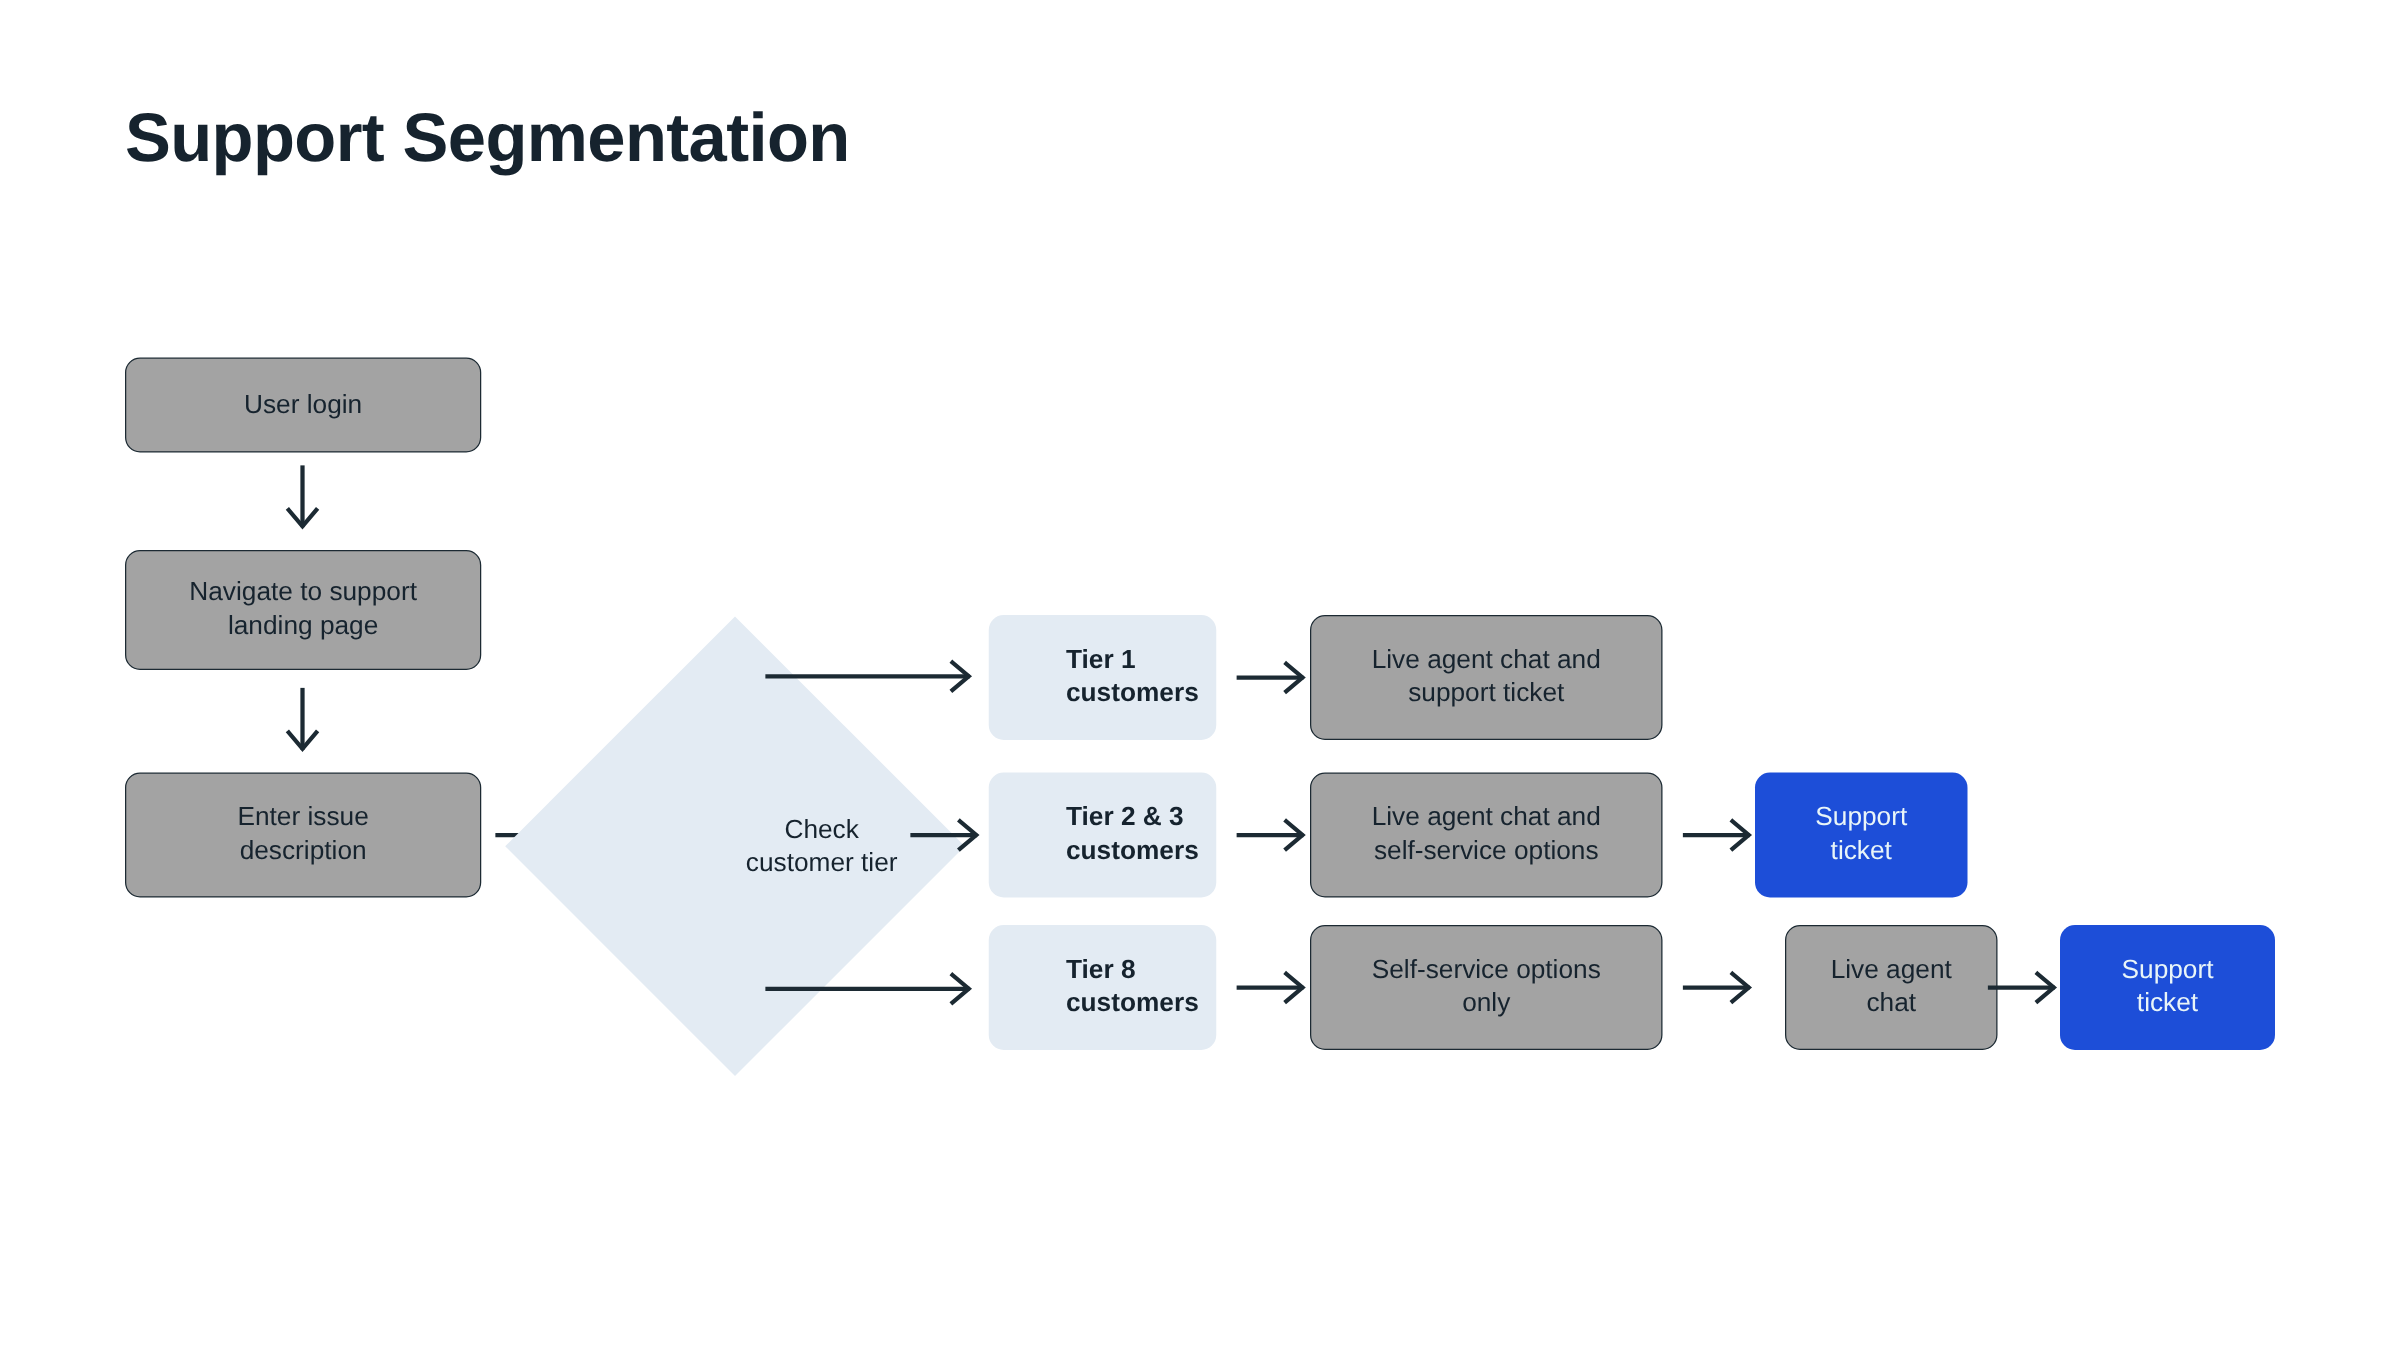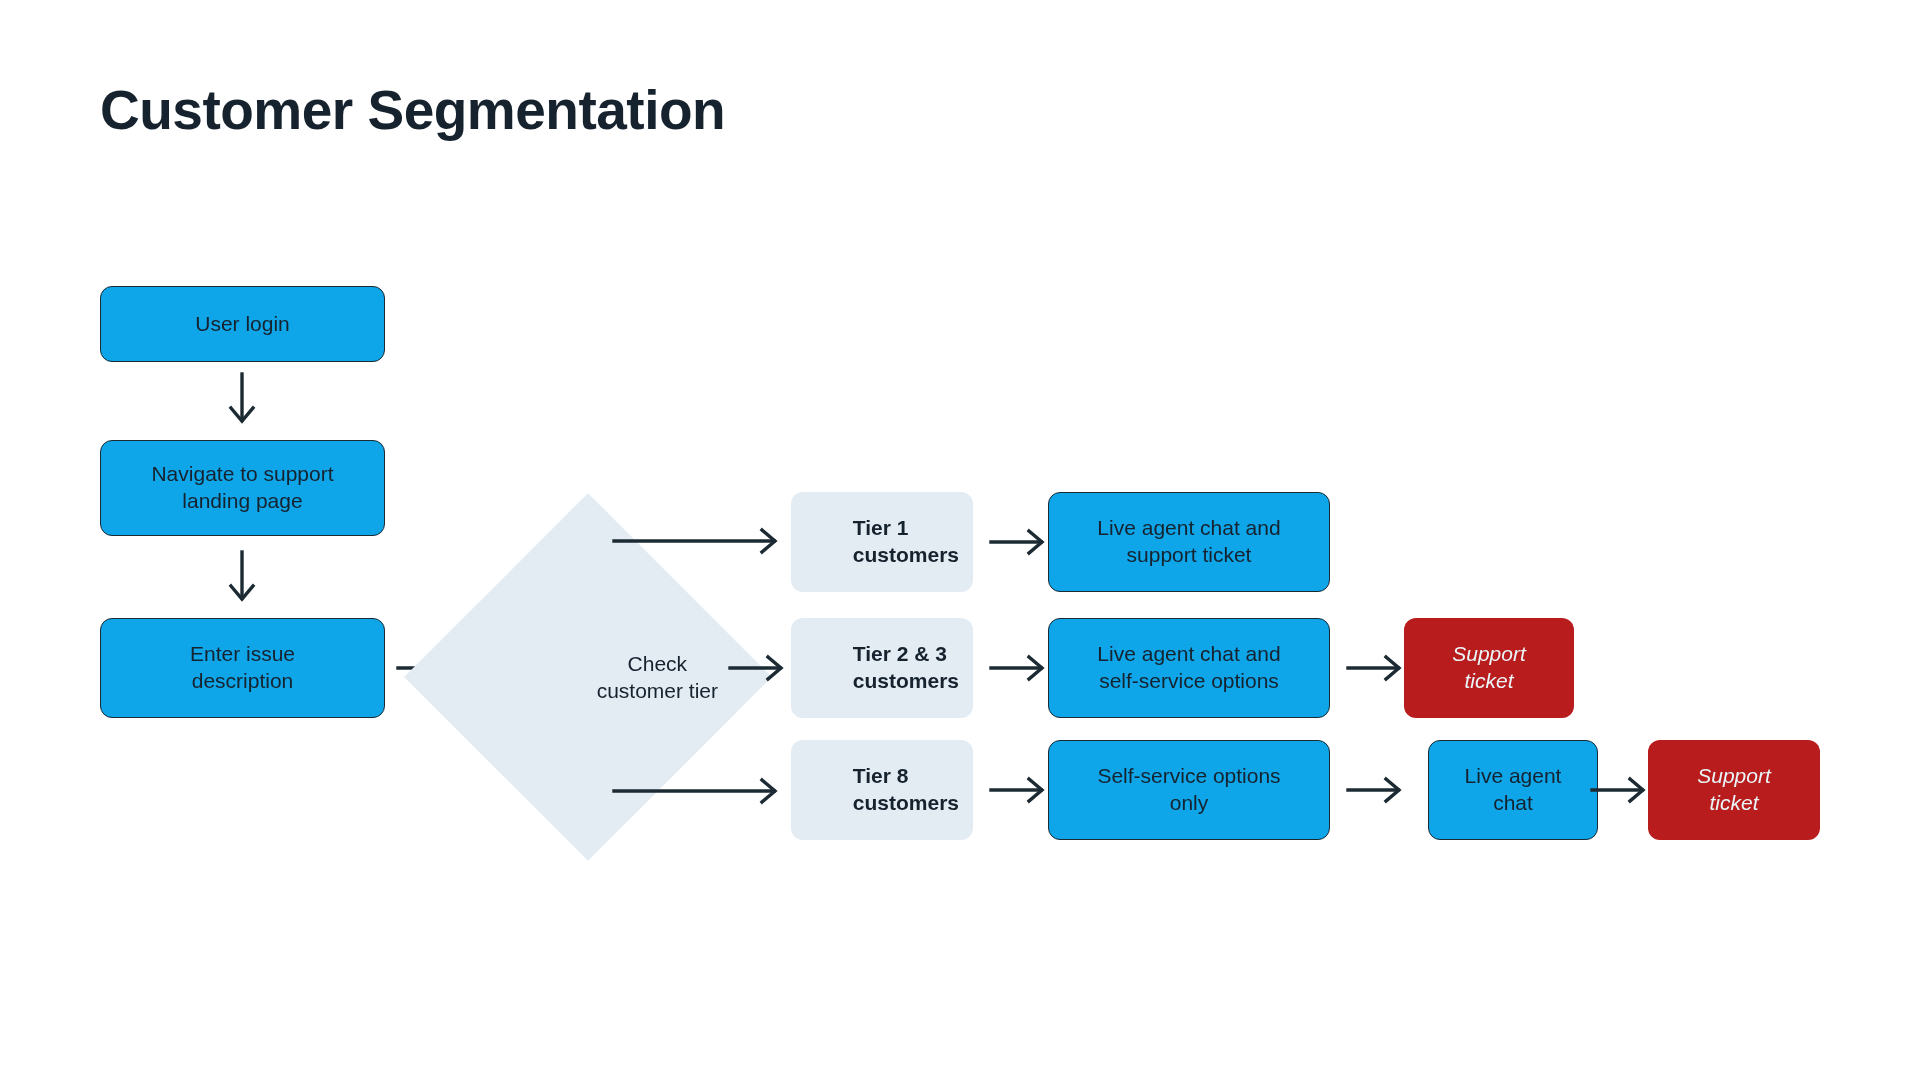--- a/index.html
+++ b/index.html
@@ -37,36 +37,35 @@
     text-align: center;
     border-radius: 12px;
     font-size: 21px;
     line-height: 1.28;
     color: #16232e;
     padding: 6px 14px;
   }
   .node .label { display: block; white-space: pre-line; }
 
   .node-plain {
-    background: #0ea5e9;
+    background: #a3a3a3;
     border: 1.6px solid #1c2a33;
   }
   .node-tier {
     background: #e3ebf3;
     border: none;
     font-weight: 700;
     justify-content: flex-end;
     text-align: left;
     padding-left: 26px;
   }
   .node-dark {
-    background: #b91c1c;
+    background: #1d4ed8;
     border: none;
     color: #e9f5f8;
-    font-style: italic;
   }
 
   
   .diamond-wrap {
     position: absolute;
     display: flex;
     align-items: center;
     justify-content: flex-end;
   }
   .diamond-shape {
@@ -94,21 +93,21 @@
     fill: none;
     stroke-linecap: square;
     stroke-linejoin: miter;
   }
 </style>
 </head>
 <body>
 
 <div id="canvas">
 
-  <div class="page-title">Customer Segmentation</div>
+  <div class="page-title">Support Segmentation</div>
 
   <div class="node node-plain" style="left:100px; top:286px; width:285px; height:76px;">
     <span class="label">User login</span>
   </div>
 
   <div class="arrow" style="left:228px; top:374px; width:28px; height:52px;">
     <svg width="28" height="52" viewBox="0 0 28 52">
       <line x1="14" y1="0" x2="14" y2="46"></line>
       <polyline points="3,34 14,47 25,34"></polyline>
     </svg>

